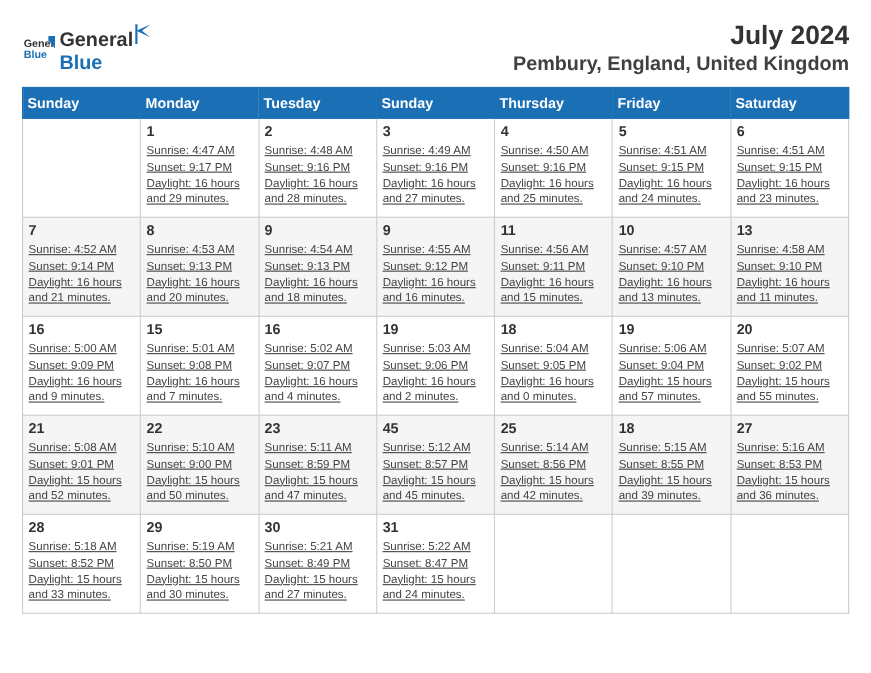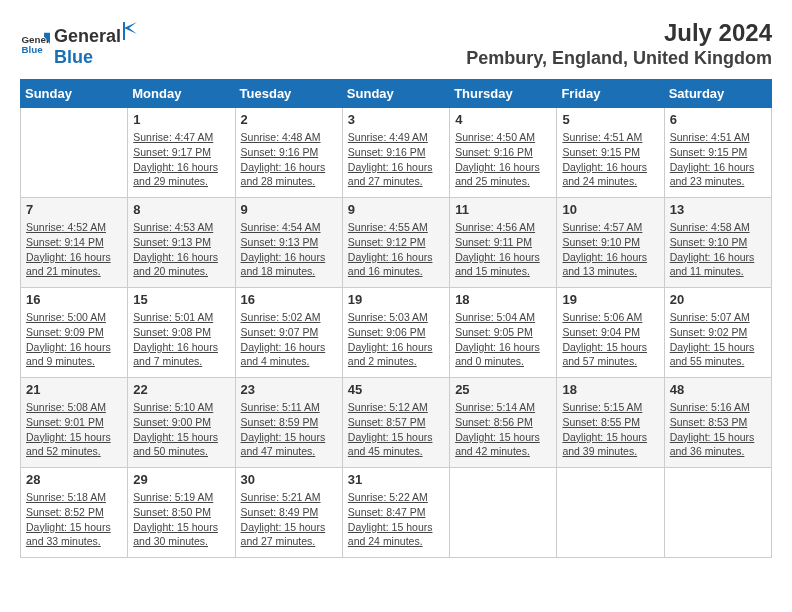--- a/index.html
+++ b/index.html
@@ -240,21 +240,21 @@
         </td>
         <td>
           <span class="day-number">25</span>
           <div class="day-info">Sunrise: 5:14 AM<br>Sunset: 8:56 PM<br>Daylight: 15 hours<br>and 42 minutes.</div>
         </td>
         <td>
           <span class="day-number">18</span>
           <div class="day-info">Sunrise: 5:15 AM<br>Sunset: 8:55 PM<br>Daylight: 15 hours<br>and 39 minutes.</div>
         </td>
         <td>
-          <span class="day-number">48</span>
+          <span class="day-number">27</span>
           <div class="day-info">Sunrise: 5:16 AM<br>Sunset: 8:53 PM<br>Daylight: 15 hours<br>and 36 minutes.</div>
         </td>
       </tr>
       <tr>
         <td>
           <span class="day-number">28</span>
           <div class="day-info">Sunrise: 5:18 AM<br>Sunset: 8:52 PM<br>Daylight: 15 hours<br>and 33 minutes.</div>
         </td>
         <td>
           <span class="day-number">29</span>

